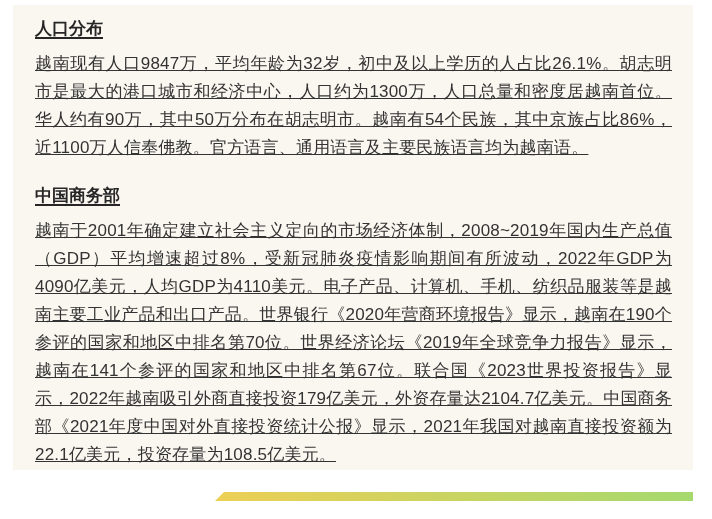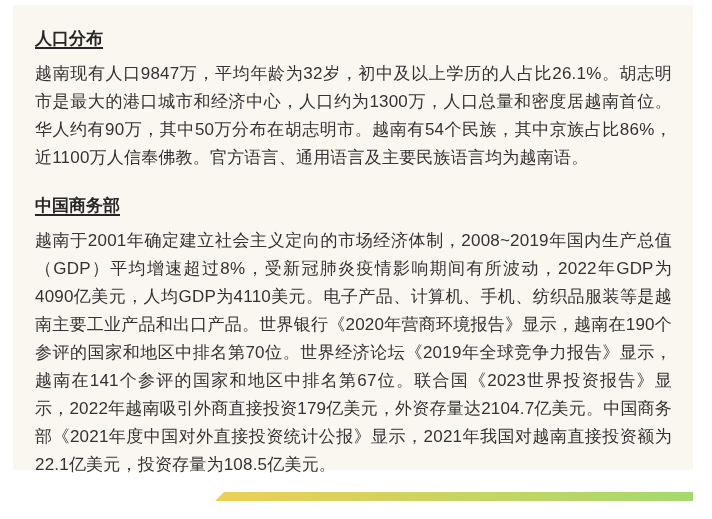--- a/index.html
+++ b/index.html
@@ -15,21 +15,21 @@
     font-family: "Liberation Sans", "DejaVu Sans", sans-serif;
   }
   .card {
     position: absolute;
     left: 13px;
     top: 5px;
     width: 680px;
     height: 465px;
     background: #faf7f0;
     box-sizing: border-box;
-    padding: 22px 21px 0 22px;
+    padding: 12px 21px 0 22px;
   }
   .section {
     margin: 0 0 22px 0;
   }
   .section-title {
     display: inline-block;
     margin: 0 0 9px 0;
     font-size: 17px;
     line-height: 24px;
     font-weight: 700;
@@ -39,20 +39,21 @@
     text-underline-offset: 3px;
   }
   .section-body {
     margin: 0;
     font-size: 17px;
     line-height: 28px;
     color: #333333;
     text-align: justify;
     text-justify: inter-ideograph;
     letter-spacing: 0.2px;
+    text-decoration: underline;
   }
   .divider-bar {
     position: absolute;
     left: 215px;
     top: 492px;
     width: 478px;
     height: 9px;
     clip-path: polygon(9px 0, 100% 0, 100% 100%, 0 100%);
     
     background: linear-gradient(90deg, #edcf55, #a5d96e);

